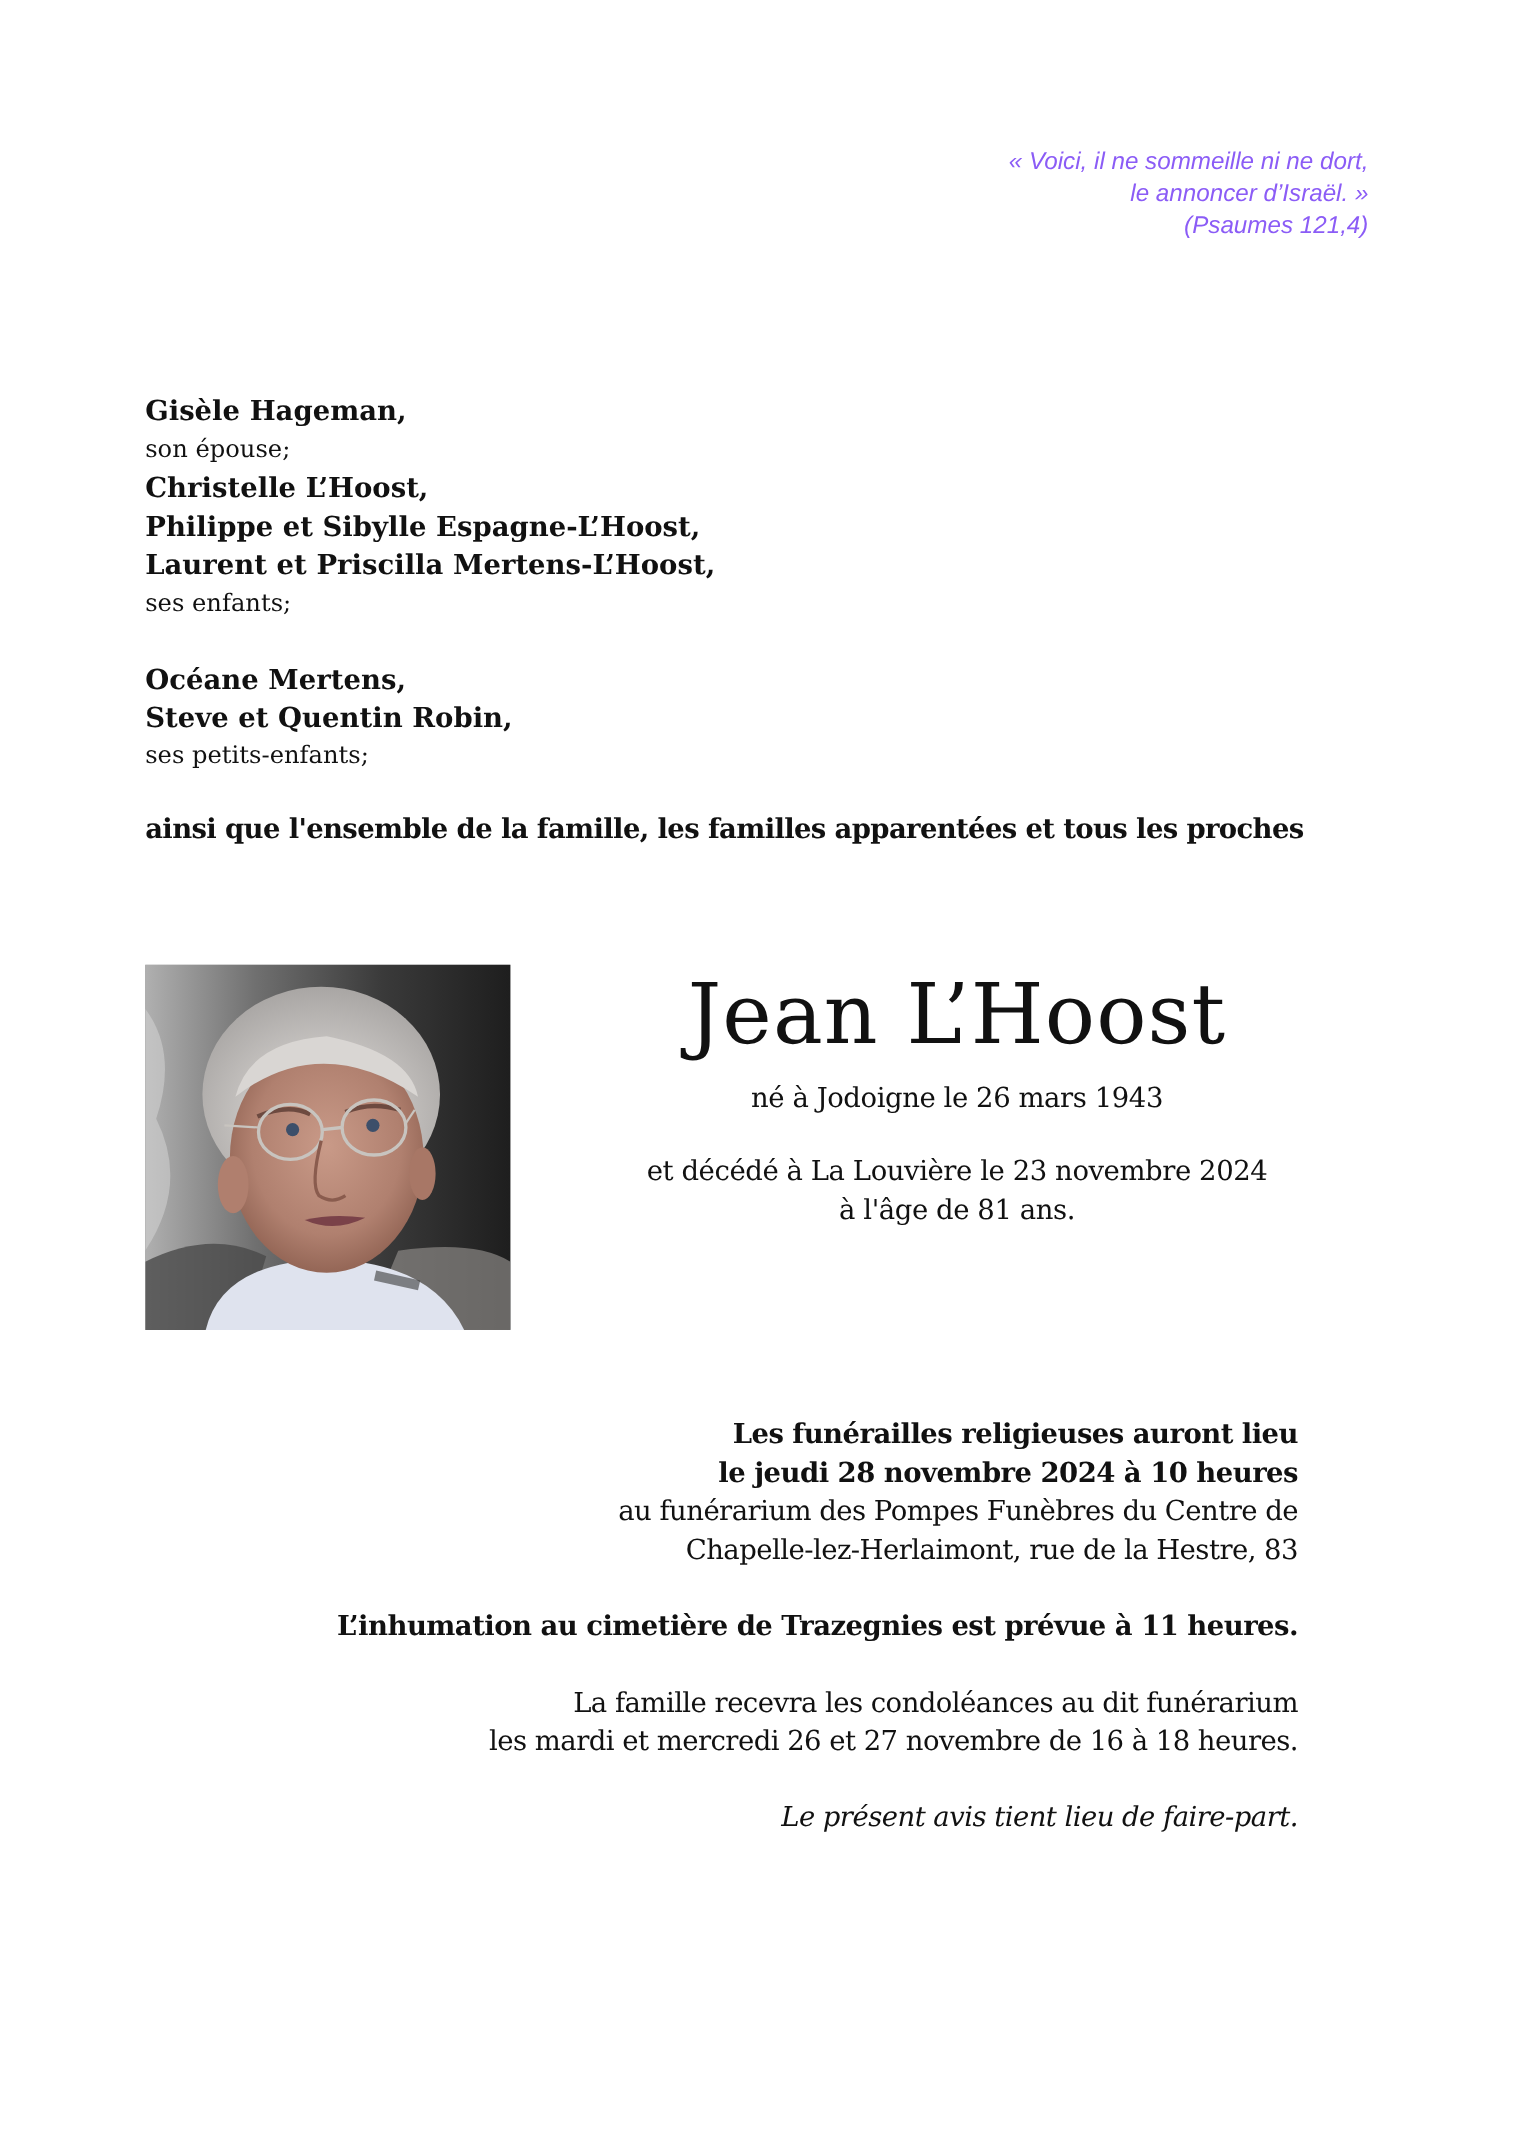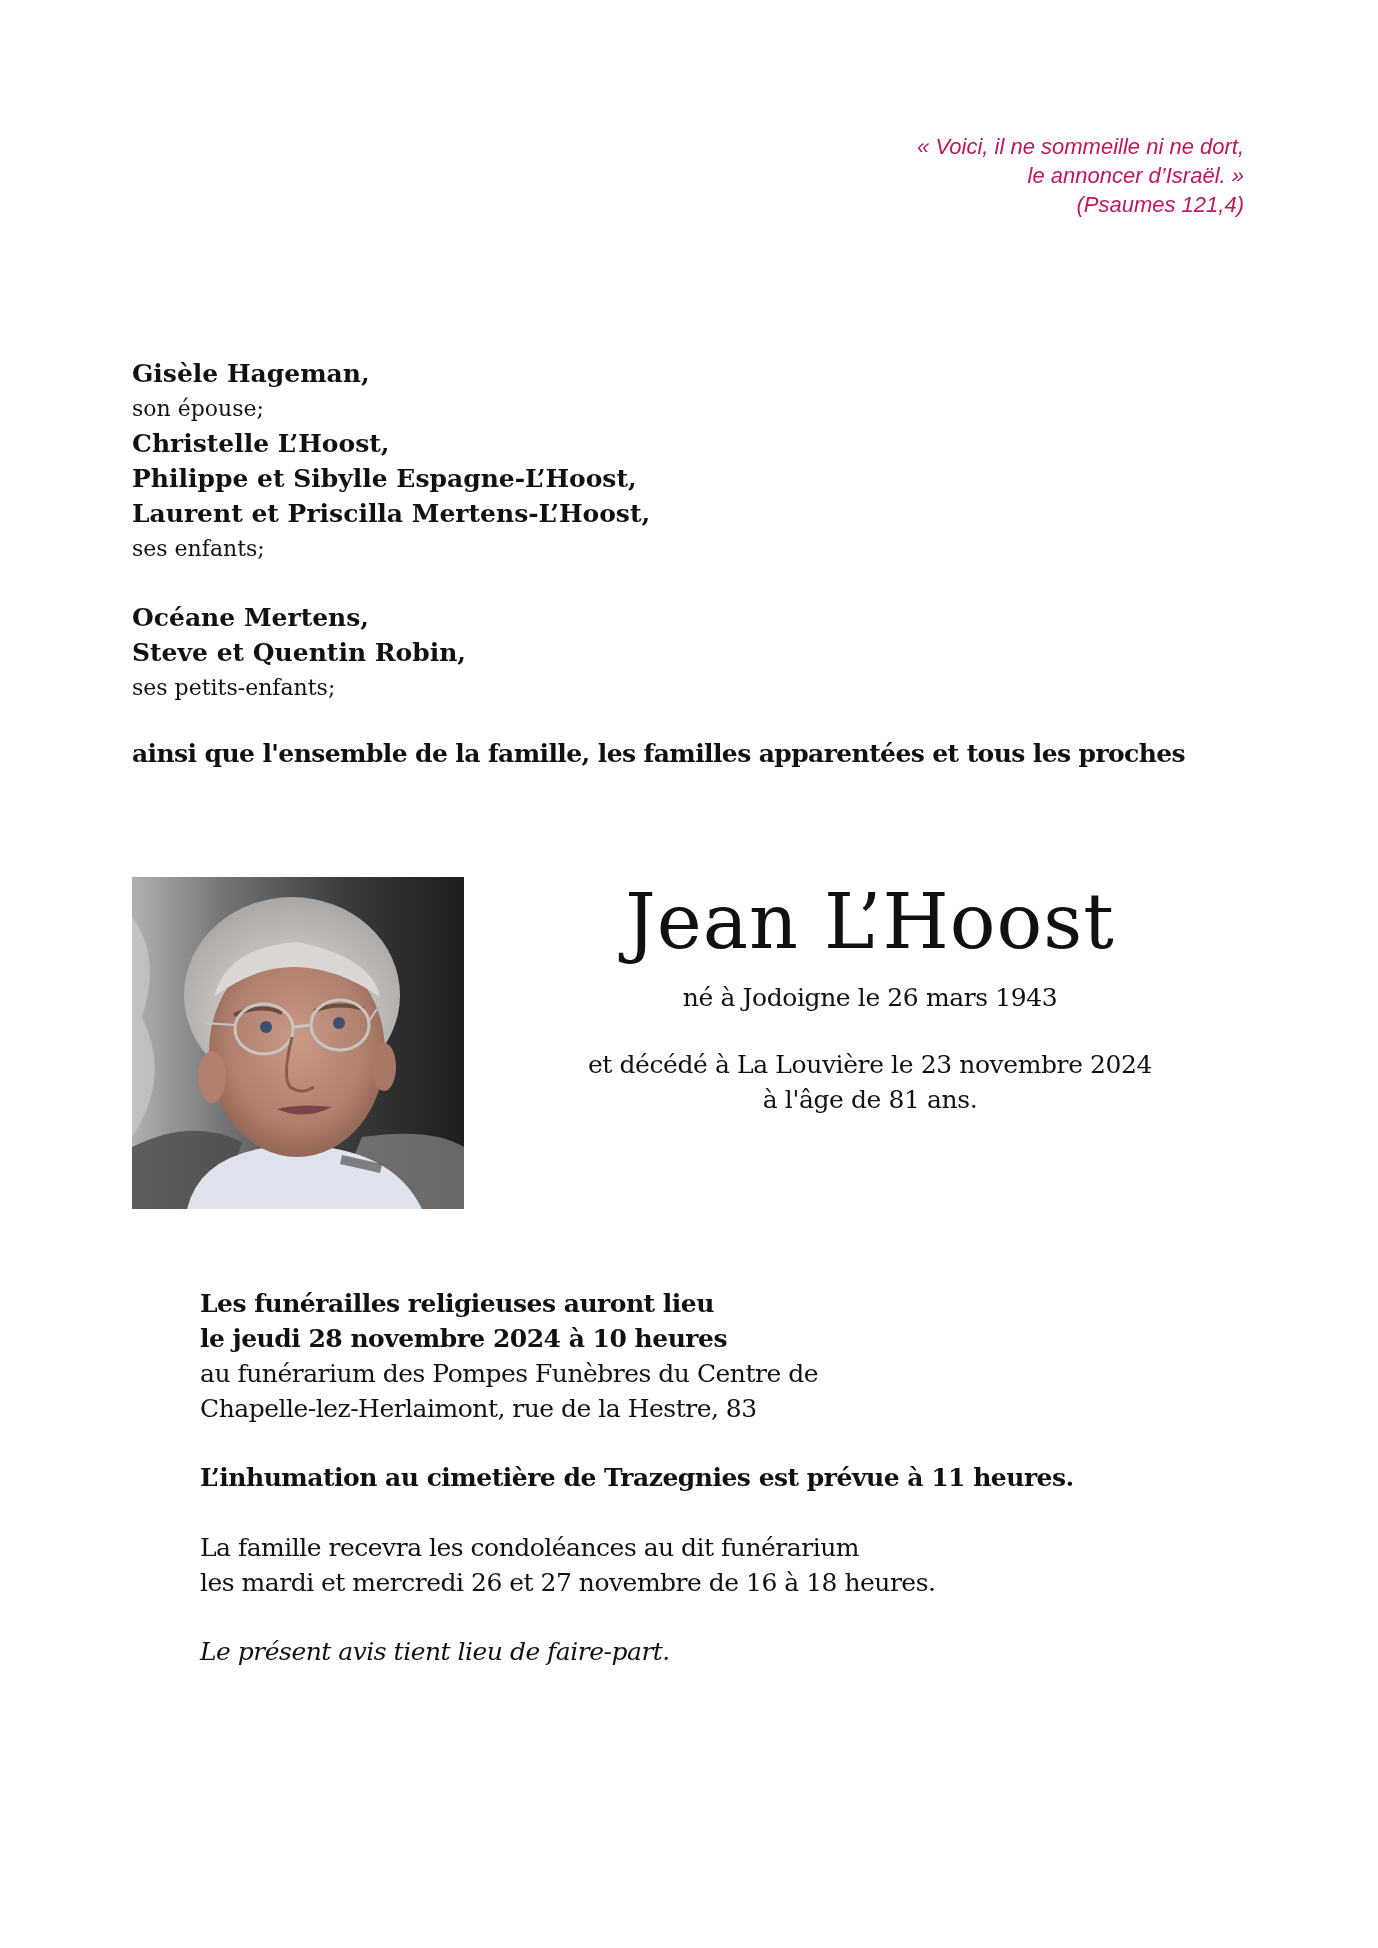--- a/index.html
+++ b/index.html
@@ -1,39 +1,39 @@
 <!DOCTYPE html>
 <html><head>
 <meta charset="utf-8">
 <style>
   html, body { margin: 0; padding: 0; background: #ffffff; }
   body { width: 1378px; height: 1948px; position: relative; overflow: hidden; color: #111111; }
   .page { position: absolute; left: 0; top: 0; width: 1378px; height: 1948px; background: #ffffff; }
   .serif { font-family: "DejaVu Serif", "Liberation Serif", serif; }
   .sans { font-family: "Liberation Sans", "DejaVu Sans", sans-serif; }
 
-  .epigraph { position: absolute; right: 134px; top: 132px; text-align: right; font-style: italic; font-size: 22px; line-height: 29px; color: #be185d; }
+  .epigraph { position: absolute; right: 134px; top: 132px; text-align: right; font-style: italic; font-size: 22px; line-height: 29px; color: #8b5cf6; }
 
   .family { position: absolute; left: 132px; width: 1112px; }
   .name-line { font-weight: bold; font-size: 25px; line-height: 35px; white-space: nowrap; }
   .relation { font-size: 22px; line-height: 35px; }
 
   .intro { position: absolute; left: 132px; top: 736px; width: 1140px; }
   .intro-bold { font-weight: bold; font-size: 25px; line-height: 35px; letter-spacing: -0.6px; white-space: nowrap; }
   .intro-plain { font-size: 25px; line-height: 35px; letter-spacing: -0.6px; white-space: nowrap; }
 
   .photo { position: absolute; left: 132px; top: 877px; width: 332px; height: 332px; overflow: hidden;
            background: linear-gradient(90deg, #9a9a9a 0%, #6c6c6c 25%, #4a4a4a 60%, #262626 100%); }
 
   .name-block { position: absolute; left: 560px; top: 880px; width: 620px; text-align: center; }
   .honorific { font-size: 48px; line-height: 60px; letter-spacing: 1px; }
   .deceased-name { font-size: 76px; line-height: 92px; margin-top: -4px; letter-spacing: 1px; }
   .life-line { font-size: 25px; line-height: 35px; white-space: nowrap; letter-spacing: -0.4px; }
 
-  .ceremony { position: absolute; left: 200px; width: 980px; text-align: left; }
+  .ceremony { position: absolute; left: 200px; width: 980px; text-align: right; }
   .c-bold { font-weight: bold; font-size: 25px; line-height: 35px; white-space: nowrap; letter-spacing: -0.5px; }
   .c-plain { font-size: 25px; line-height: 35px; white-space: nowrap; letter-spacing: -0.5px; }
   .c-italic { font-style: italic; font-size: 25px; line-height: 35px; white-space: nowrap; letter-spacing: -0.5px; }
 </style>
 </head>
 <body>
 
 <div class="page">
 
   <div class="epigraph sans">

